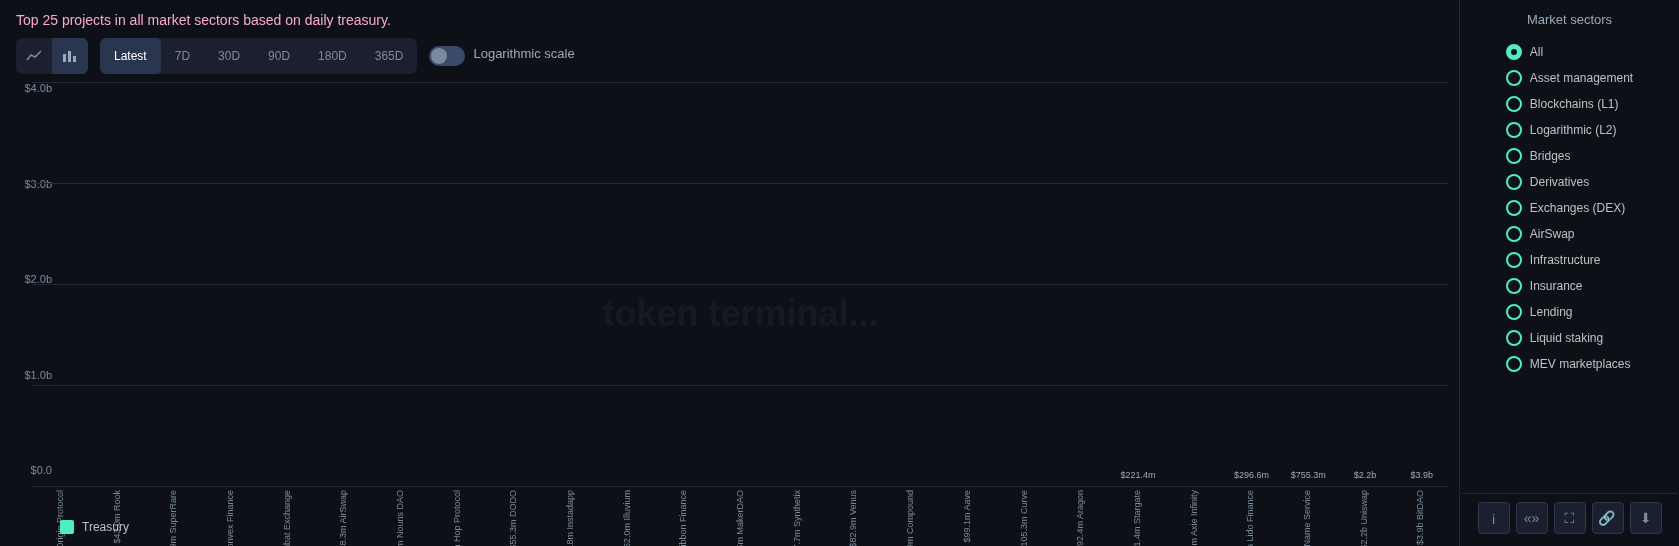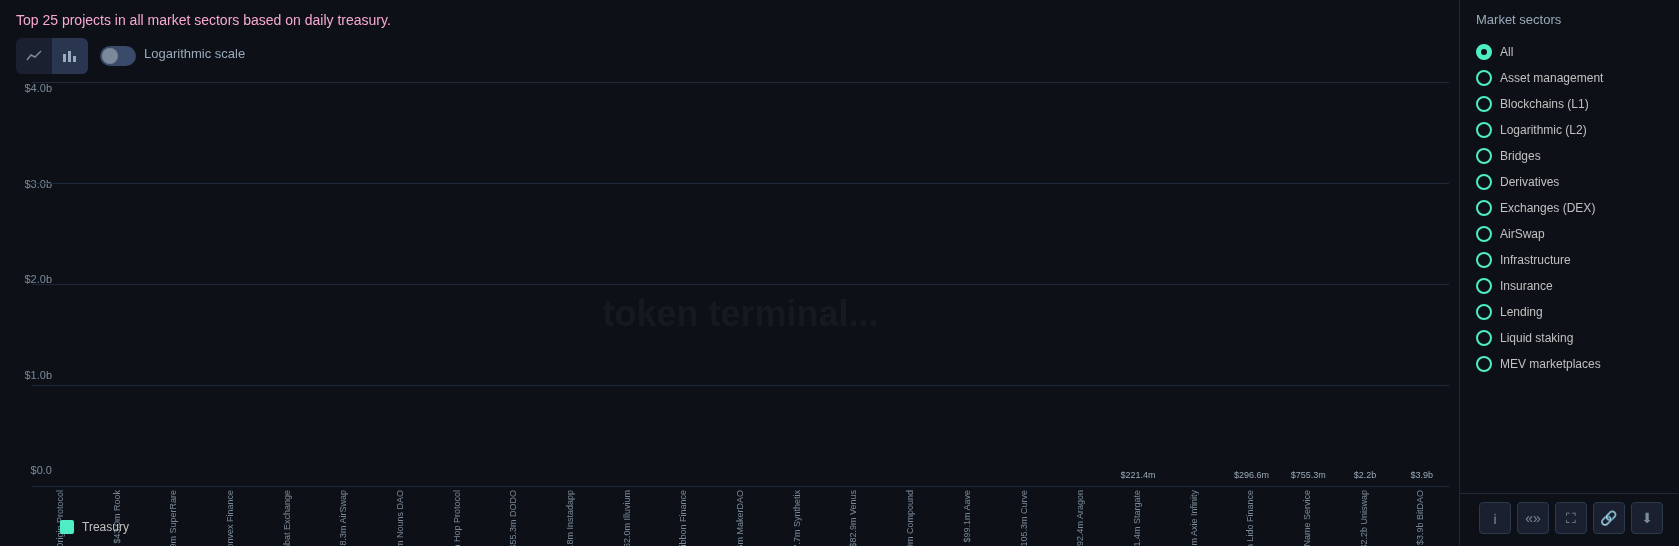--- a/index.html
+++ b/index.html
@@ -259,20 +259,21 @@
     }
 
     
     .right-panel {
       width: 220px;
       background: #0d1117;
       border-left: 1px solid #1e2a3a;
       display: flex;
       flex-direction: column;
       padding: 12px 0;
+      align-items: center;
     }
 
     .panel-title {
       font-size: 13px;
       color: #9aaaba;
       padding: 0 16px 12px 16px;
       font-weight: 500;
     }
 
     .sector-list {
@@ -355,20 +356,28 @@
         </button>
         <button class="icon-btn" style="background:#2a3550;">
           <svg width="16" height="16" viewBox="0 0 16 16" fill="none">
             <rect x="1" y="6" width="3" height="8" fill="#9aaaba"></rect>
             <rect x="6" y="3" width="3" height="11" fill="#9aaaba"></rect>
             <rect x="11" y="8" width="3" height="6" fill="#9aaaba"></rect>
           </svg>
         </button>
       </div>
 
+      <div class="time-group" id="time-buttons-container">
+      <button class="time-btn active">Latest</button>
+          <button class="time-btn">7D</button>
+          <button class="time-btn">30D</button>
+          <button class="time-btn">90D</button>
+          <button class="time-btn">180D</button>
+          <button class="time-btn">365D</button>
+        </div>
 
       <div class="toggle-row">
         <div class="toggle-switch"></div>
         <span class="toggle-label">Logarithmic scale</span>
       </div>
     </div>
 
     <div class="chart-wrapper" style="position:relative; height: calc(100% - 100px); padding-left: 32px;">
       <div class="y-axis-labels" id="y-axis-container">
           <div class="y-label">$4.0b</div>

